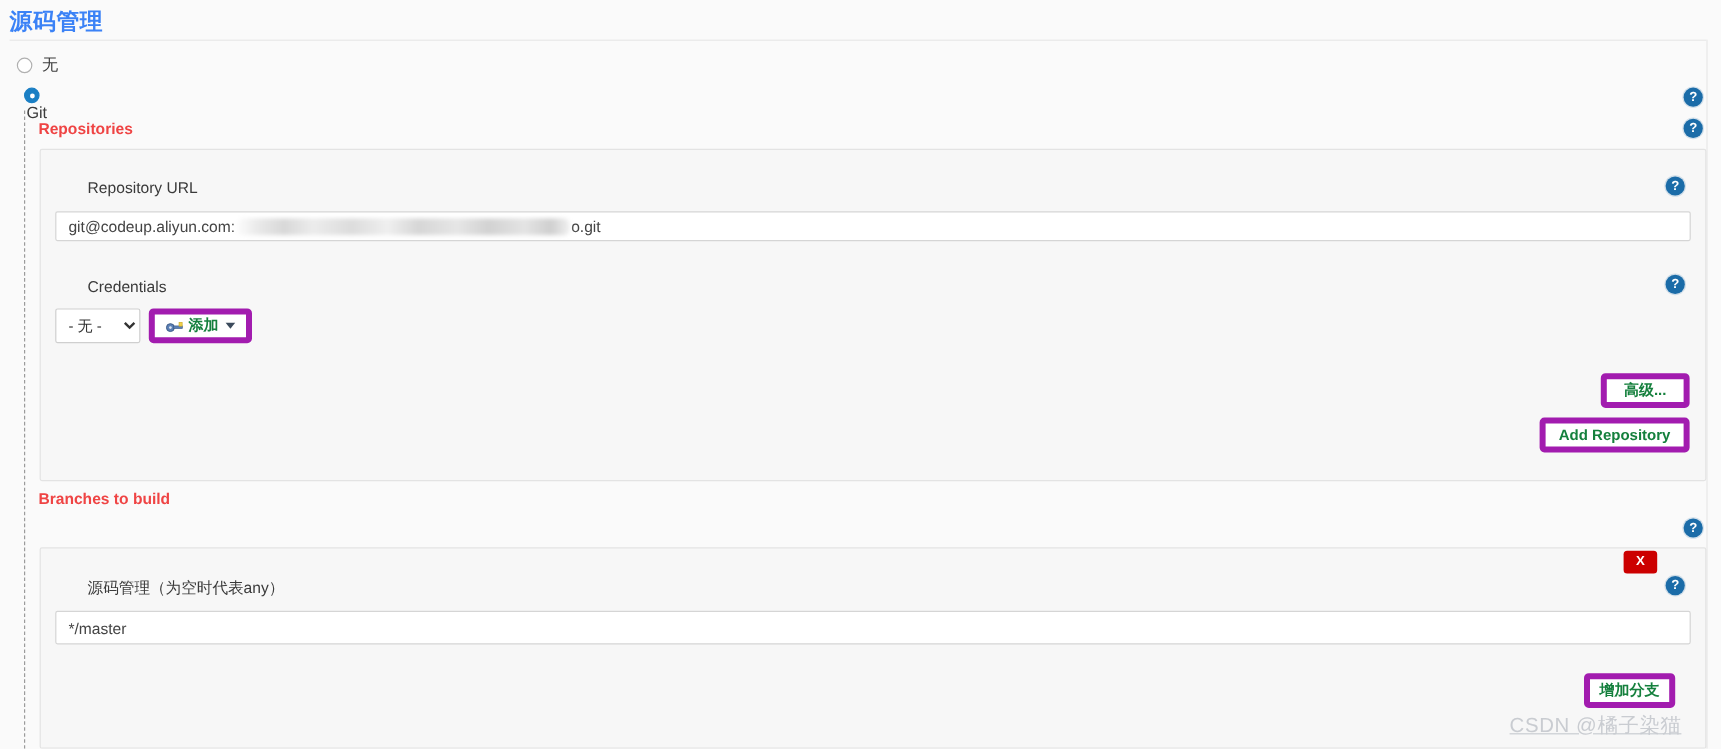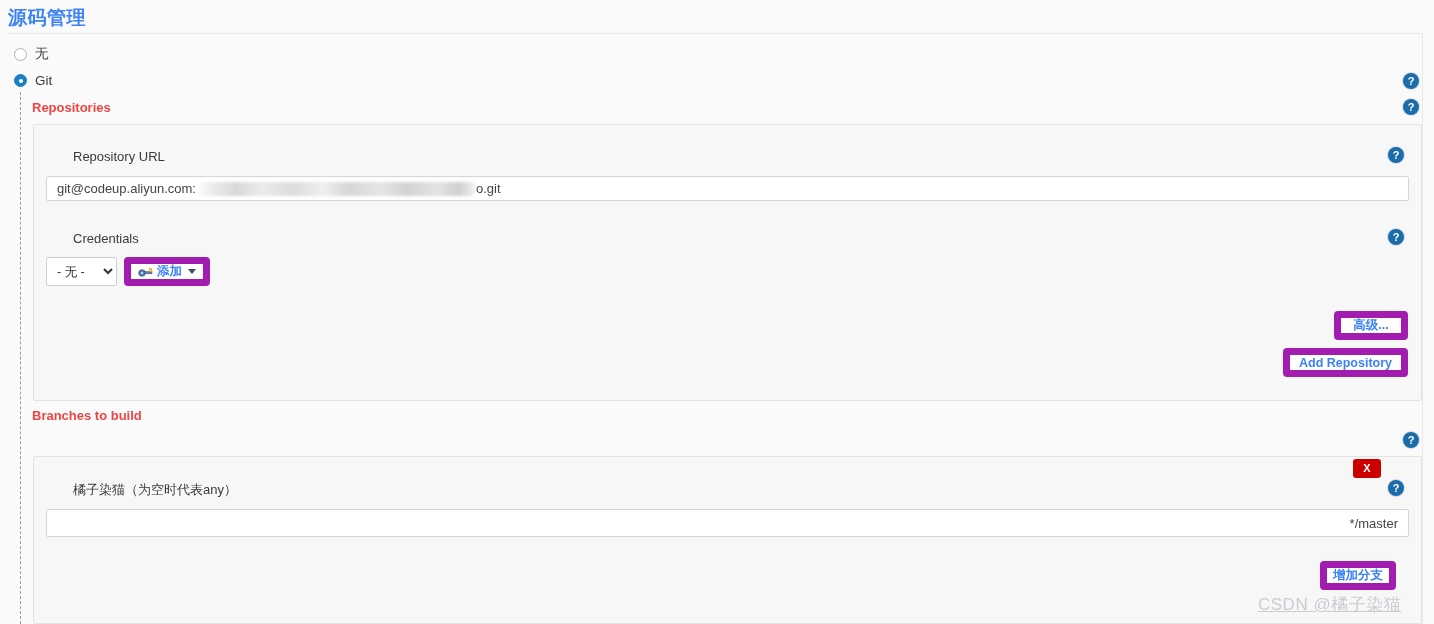--- a/index.html
+++ b/index.html
@@ -44,21 +44,21 @@
 
   
   .radio-row {
     position: absolute;
     display: flex;
     align-items: center;
     font-size: 13px;
     color: #333;
   }
   .radio-row.r-none { left: 14px; top: 45px; }
-  .radio-row.r-git  { left: 14px; top: 73px; }
+  .radio-row.r-git  { left: 14px; top: 73px; flex-direction: column; }
   .radio-dot {
     width: 13px; height: 13px;
     border-radius: 50%;
     border: 1px solid #b0b0b0;
     background: #fff;
     display: inline-block;
     position: relative;
     flex: none;
   }
   .radio-dot.checked {
@@ -117,21 +117,20 @@
   .text-input {
     position: absolute;
     background: #fff;
     border: 1px solid #d5d5d5;
     border-radius: 2px;
     font-size: 13px;
     color: #444;
     padding: 0 10px;
     font-family: "Liberation Sans", "DejaVu Sans", sans-serif;
     outline: none;
-    text-align: right;
   }
   .inp-branch { left: 46px; top: 509px; width: 1363px; height: 28px; }
 
   .url-display {
     position: absolute;
     left: 46px; top: 176px;
     width: 1363px; height: 25px;
     background: #fff;
     border: 1px solid #d5d5d5;
     border-radius: 2px;
@@ -170,24 +169,24 @@
     font-size: 12.5px;
     color: #333;
     padding: 0 6px;
     font-family: "Liberation Sans", "DejaVu Sans", sans-serif;
   }
 
   
   .btn {
     position: absolute;
     background: #fff;
-    border: 7px solid #a21caf;
+    border: 5px solid #a21caf;
     border-radius: 4px;
     font-size: 12.5px;
-    color: #3b82f6;
+    color: #15803d;
     font-weight: bold;
     font-family: "Liberation Sans", "DejaVu Sans", sans-serif;
     display: flex;
     align-items: center;
     justify-content: center;
     cursor: pointer;
   }
   .btn-add-cred {
     left: 124px; top: 257px;
     width: 86px; height: 29px;
@@ -308,21 +307,21 @@
   </div>
 
   <div class="btn btn-advanced">高级...</div>
   <div class="btn btn-add-repo">Add Repository</div>
 
   <div class="sub-label lbl-branches">Branches to build</div>
   <div class="panel panel-branches"></div>
 
   <div class="btn-delete">X</div>
 
-  <div class="field-label lbl-branch-spec">橘子染猫（为空时代表any）</div>
+  <div class="field-label lbl-branch-spec">源码管理（为空时代表any）</div>
   <input class="text-input inp-branch" value="*/master" style="">
 
   <div class="btn btn-add-branch">增加分支</div>
 
   <div class="help h1">?</div>
   <div class="help h2">?</div>
   <div class="help h3">?</div>
   <div class="help h4">?</div>
   <div class="help h5">?</div>
   <div class="help h6">?</div>

